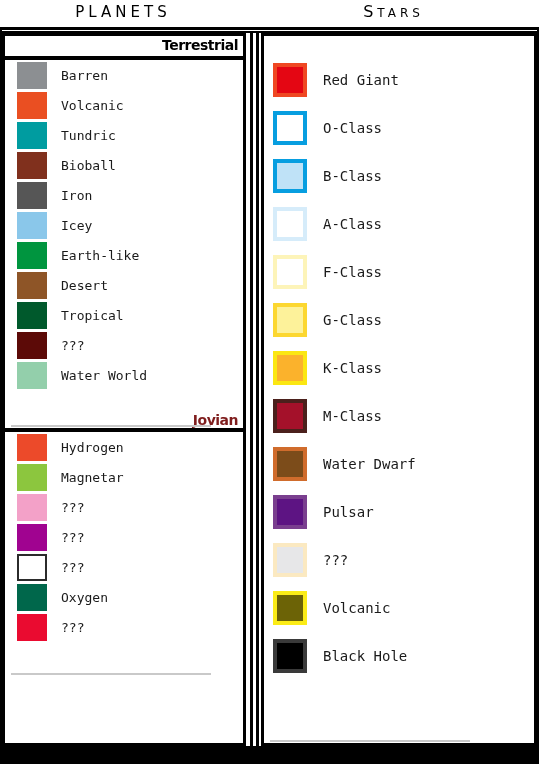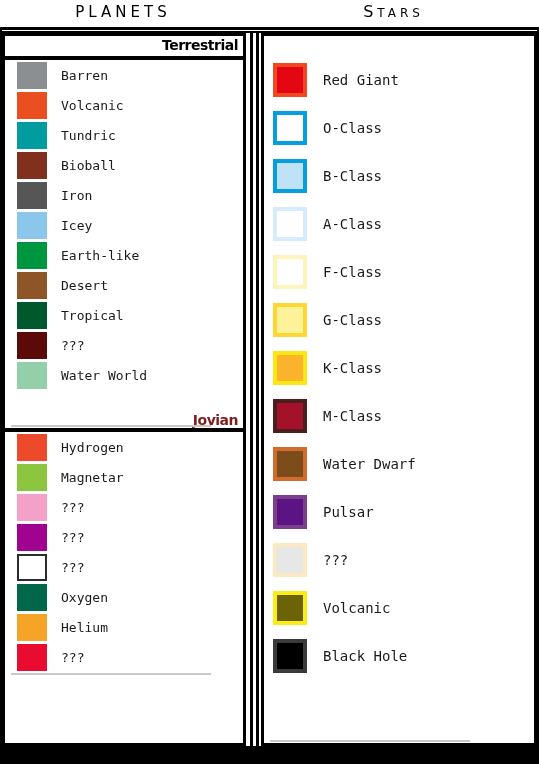--- a/index.html
+++ b/index.html
@@ -277,24 +277,20 @@
       </div>
       <div class="row">
         <div class="sw" style="background: rgb(255, 255, 255); border: 2px solid rgb(43, 43, 43);"></div>
         <div class="rowlabel">???</div>
       </div>
       <div class="row">
         <div class="sw" style="background: rgb(0, 103, 75); border: 2px solid rgb(0, 103, 75);"></div>
         <div class="rowlabel">Oxygen</div>
       </div>
       <div class="row">
-        <div class="sw" style="background: rgb(246, 164, 40); border: 2px solid rgb(246, 164, 40);"></div>
-        <div class="rowlabel">Helium</div>
-      </div>
-      <div class="row">
         <div class="sw" style="background: rgb(234, 11, 48); border: 2px solid rgb(234, 11, 48);"></div>
         <div class="rowlabel">???</div>
       </div>
     <div class="scroll-hair" style="left:6px;width:200px;"></div>
   </div>
 
 </div>
 
 <div class="vbar vbar-a"></div>
 <div class="vbar vbar-b"></div>

